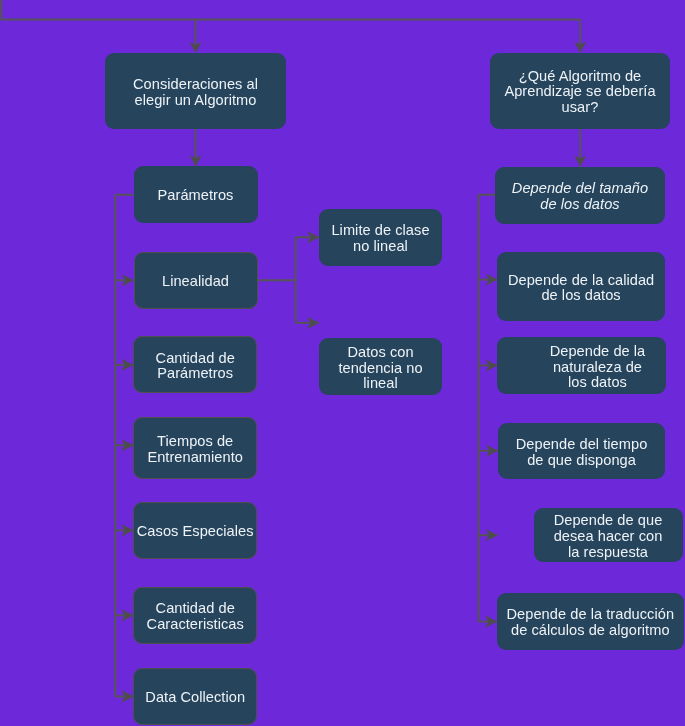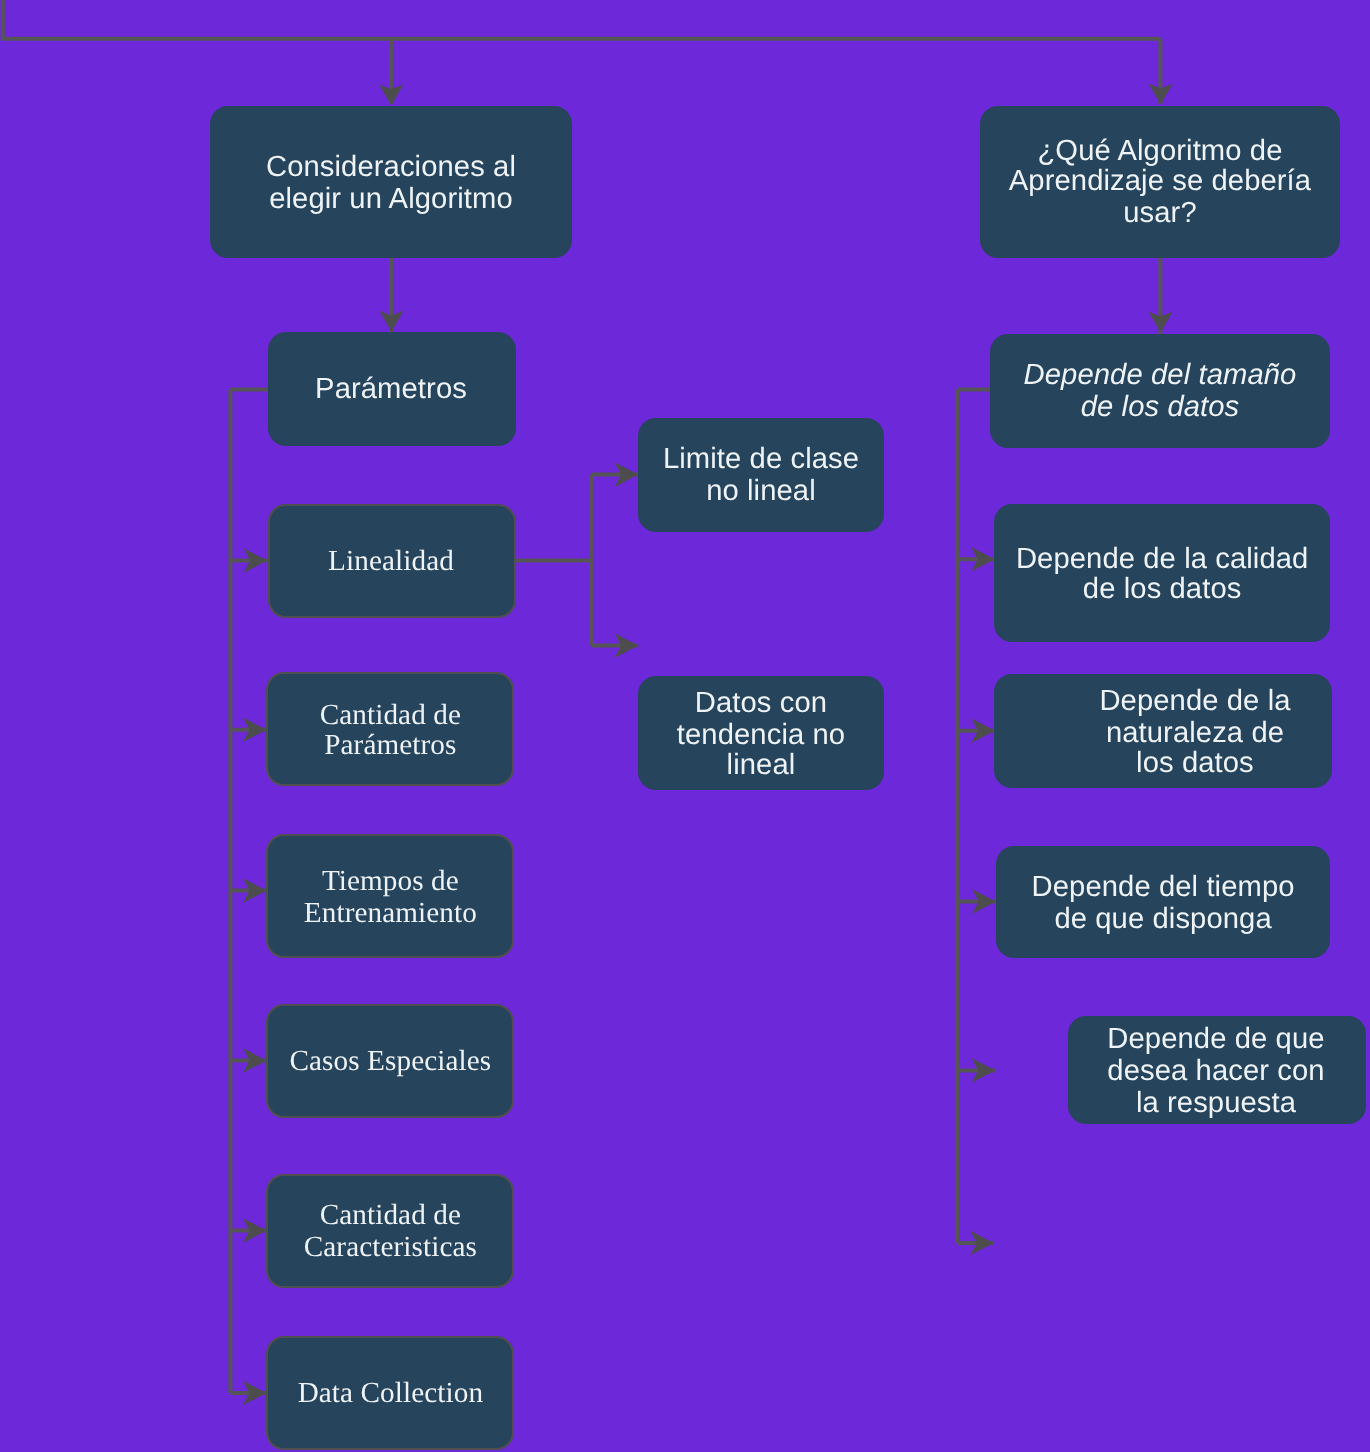--- a/index.html
+++ b/index.html
@@ -11,21 +11,21 @@
   svg.edges{position:absolute;left:0;top:0;width:685px;height:726px;
             overflow:visible;pointer-events:none;}
   .node{position:absolute;box-sizing:border-box;
         background:#26445c;border-radius:9px;
         display:flex;align-items:center;justify-content:center;
         text-align:center;color:#eef3f7;
         font-size:14.6px;line-height:15.8px;letter-spacing:0.05px;}
   .node .lbl{display:block;white-space:nowrap;position:relative;top:1.8px;
              -webkit-font-smoothing:antialiased;
              transform:translateZ(0);}
-  .node.outlined{border:1px solid #4f4f4f;font-family:Liberation Serif, serif;}
+  .node.outlined{border:1px solid #4f4f4f;}
 </style>
 </head>
 <body>
 
 <div id="stage">
 
   <svg class="edges" viewBox="0 0 685 726" width="685" height="726">
     <g fill="none" stroke="#555555" stroke-width="2" shape-rendering="geometricPrecision">
       <path d="M1.4 -10 L1.4 19.4 L580.2 19.4"></path>
       <path d="M195.5 19.4 L195.5 52"></path>
@@ -117,14 +117,17 @@
   </div>
   <div class="node" style="left:497.4px;top:337.2px;width:168.2px;height:57px;padding-left:32px;">
     <span class="lbl">Depende de la<br>naturaleza de<br>los datos</span>
   </div>
   <div class="node" style="left:497.8px;top:422.7px;width:167.5px;height:56.5px;">
     <span class="lbl">Depende del tiempo<br>de que disponga</span>
   </div>
   <div class="node" style="left:497.5px;top:507.9px;width:149px;height:54.2px;margin-left:36px;">
     <span class="lbl">Depende de que<br>desea hacer con<br>la respuesta</span>
   </div>
+  <div class="node" style="left:496.8px;top:593.3px;width:187px;height:56.4px;">
+    <span class="lbl">Depende de la traducción<br>de cálculos de algoritmo</span>
+  </div>
 
 </div>
 
 </body></html>

